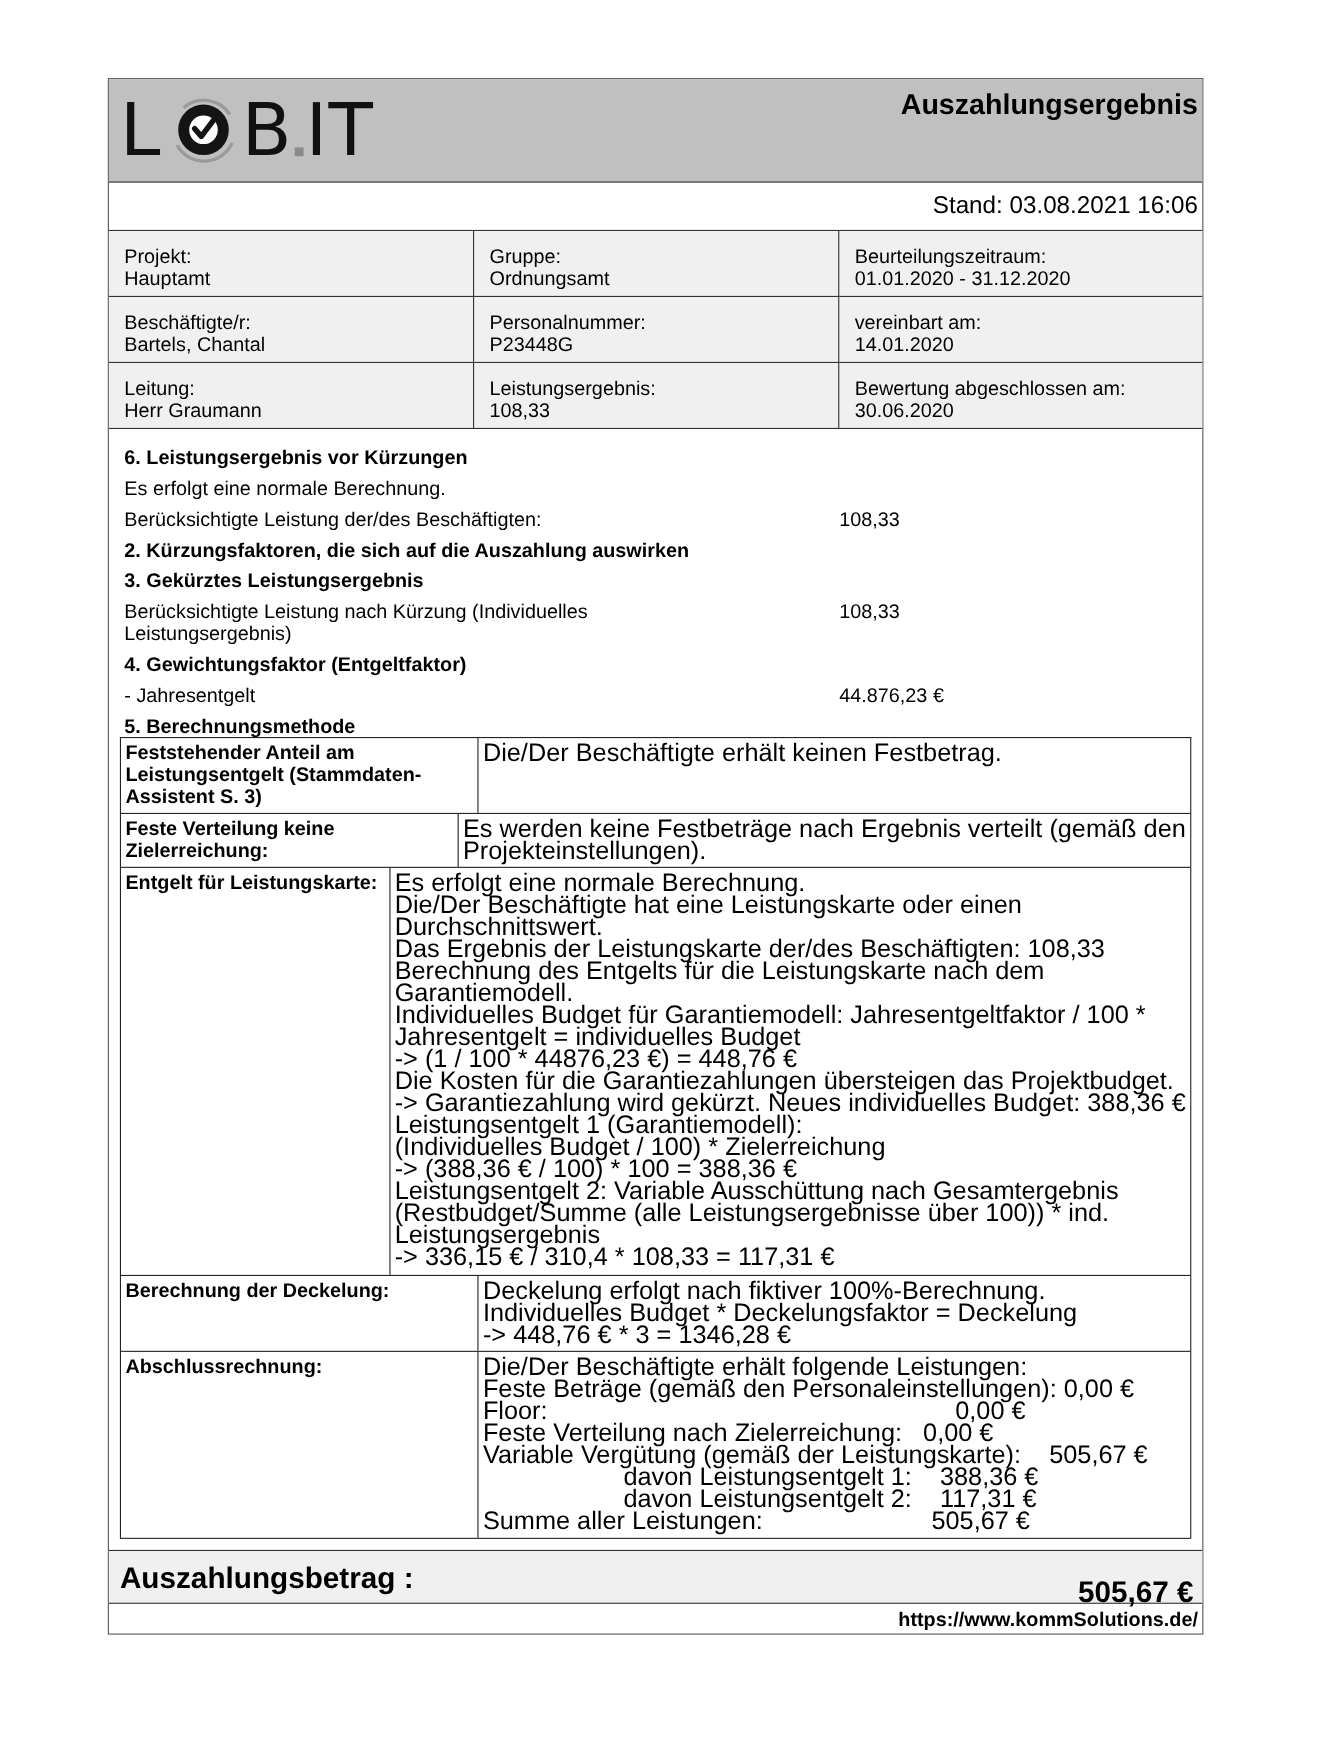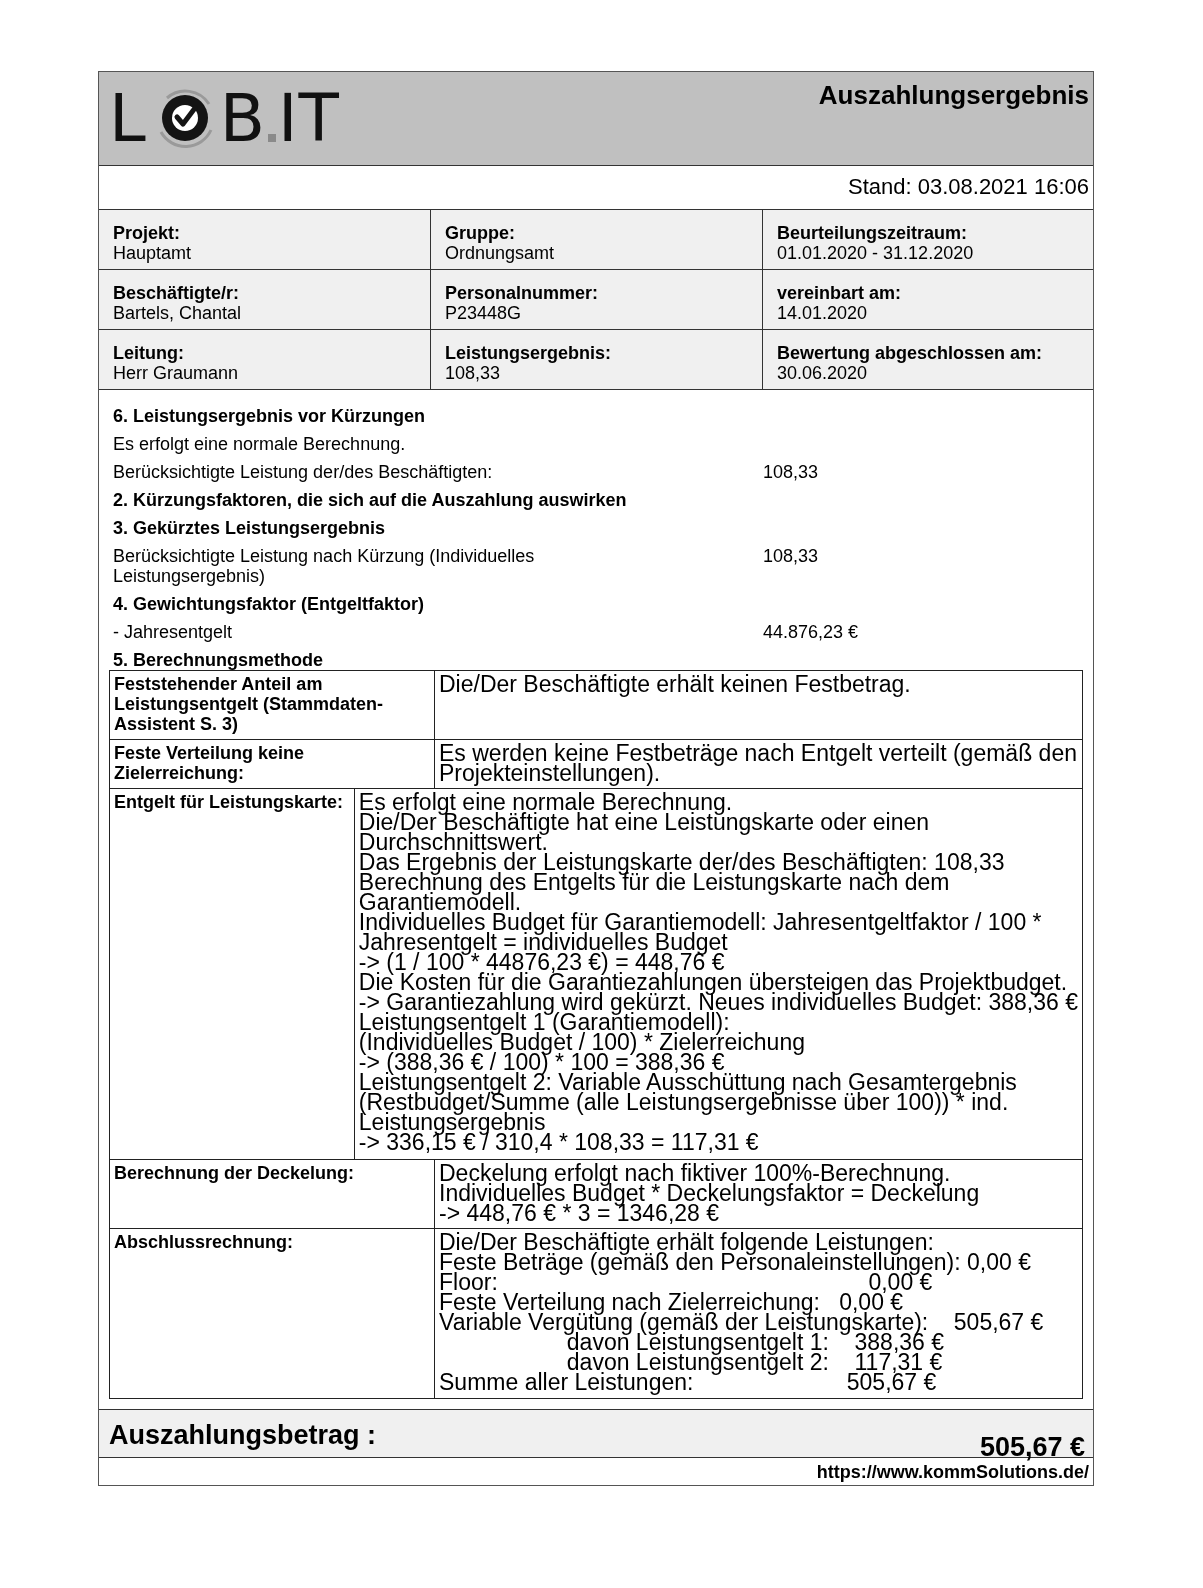--- a/index.html
+++ b/index.html
@@ -9,21 +9,21 @@
   .logo { position:absolute; left:10px; top:14px; height:66px; display:flex; align-items:flex-end; }
   .logo .ltr { font-family:"DejaVu Sans", sans-serif; font-size:66px; line-height:66px; color:#111; font-weight:normal; letter-spacing:1px; }
   .logo .dot { display:inline-block; width:8px; height:8px; background:#8a8a8a; margin:0 2px 10px 2px; }
   .logo svg { margin:0 3px 2px 6px; }
   .doc-title { position:absolute; right:4px; top:8px; font-size:26px; font-weight:bold; }
   .stand-row { height:43px; border-bottom:1px solid #333; position:relative; }
   .stand { position:absolute; right:4px; top:8px; font-size:22px; }
   .info-grid { display:grid; grid-template-columns:332px 332px 330px; background:#f0f0f0; }
   .info-cell { height:60px; border-bottom:1px solid #333; border-right:1px solid #333; box-sizing:border-box; padding:13px 0 0 14px; font-size:18px; line-height:20px; }
   .info-cell:nth-child(3n) { border-right:none; }
-  .info-cell .lbl { font-weight:bold; }
+  .info-cell .lbl { font-weight:normal; }
   .sections { padding:16px 10px 0 14px; font-size:18px; }
   .sec-h { font-weight:bold; line-height:20px; margin-bottom:8px; }
   .sec-row { display:flex; line-height:20px; margin-bottom:8px; }
   .sec-row .l { width:650px; }
   .sec-row .v { }
   .sec-text { line-height:20px; margin-bottom:8px; }
   .calc { margin:0 10px 0 10px; border:1px solid #222; border-bottom:none; }
   .calc-row { display:flex; border-bottom:1px solid #222; }
   .calc-row .k { width:325px; border-right:1px solid #222; box-sizing:border-box; padding:3px 0 0 4px; font-weight:bold; font-size:18px; line-height:20px; }
   .calc-row .d { flex:1; padding:3px 4px 0 4px; font-size:23px; line-height:20px; white-space:pre; }
@@ -120,21 +120,21 @@
 
   <div class="calc">
     <div class="calc-row" style="height:68px;">
       <div class="k">Feststehender Anteil am Leistungsentgelt (Stammdaten-Assistent S. 3)</div>
       <div class="d">Die/Der Beschäftigte erhält keinen Festbetrag.
 
 </div>
     </div>
     <div class="calc-row" style="height:48px;">
       <div class="k">Feste Verteilung keine Zielerreichung:</div>
-      <div class="d">Es werden keine Festbeträge nach Entgelt verteilt (gemäß den
+      <div class="d">Es werden keine Festbeträge nach Ergebnis verteilt (gemäß den
 Projekteinstellungen).</div>
     </div>
     <div class="calc-row" style="height:370px;">
       <div class="k">Entgelt für Leistungskarte:</div>
       <div class="d">Es erfolgt eine normale Berechnung.
 Die/Der Beschäftigte hat eine Leistungskarte oder einen
 Durchschnittswert.
 Das Ergebnis der Leistungskarte der/des Beschäftigten: 108,33
 Berechnung des Entgelts für die Leistungskarte nach dem
 Garantiemodell.

